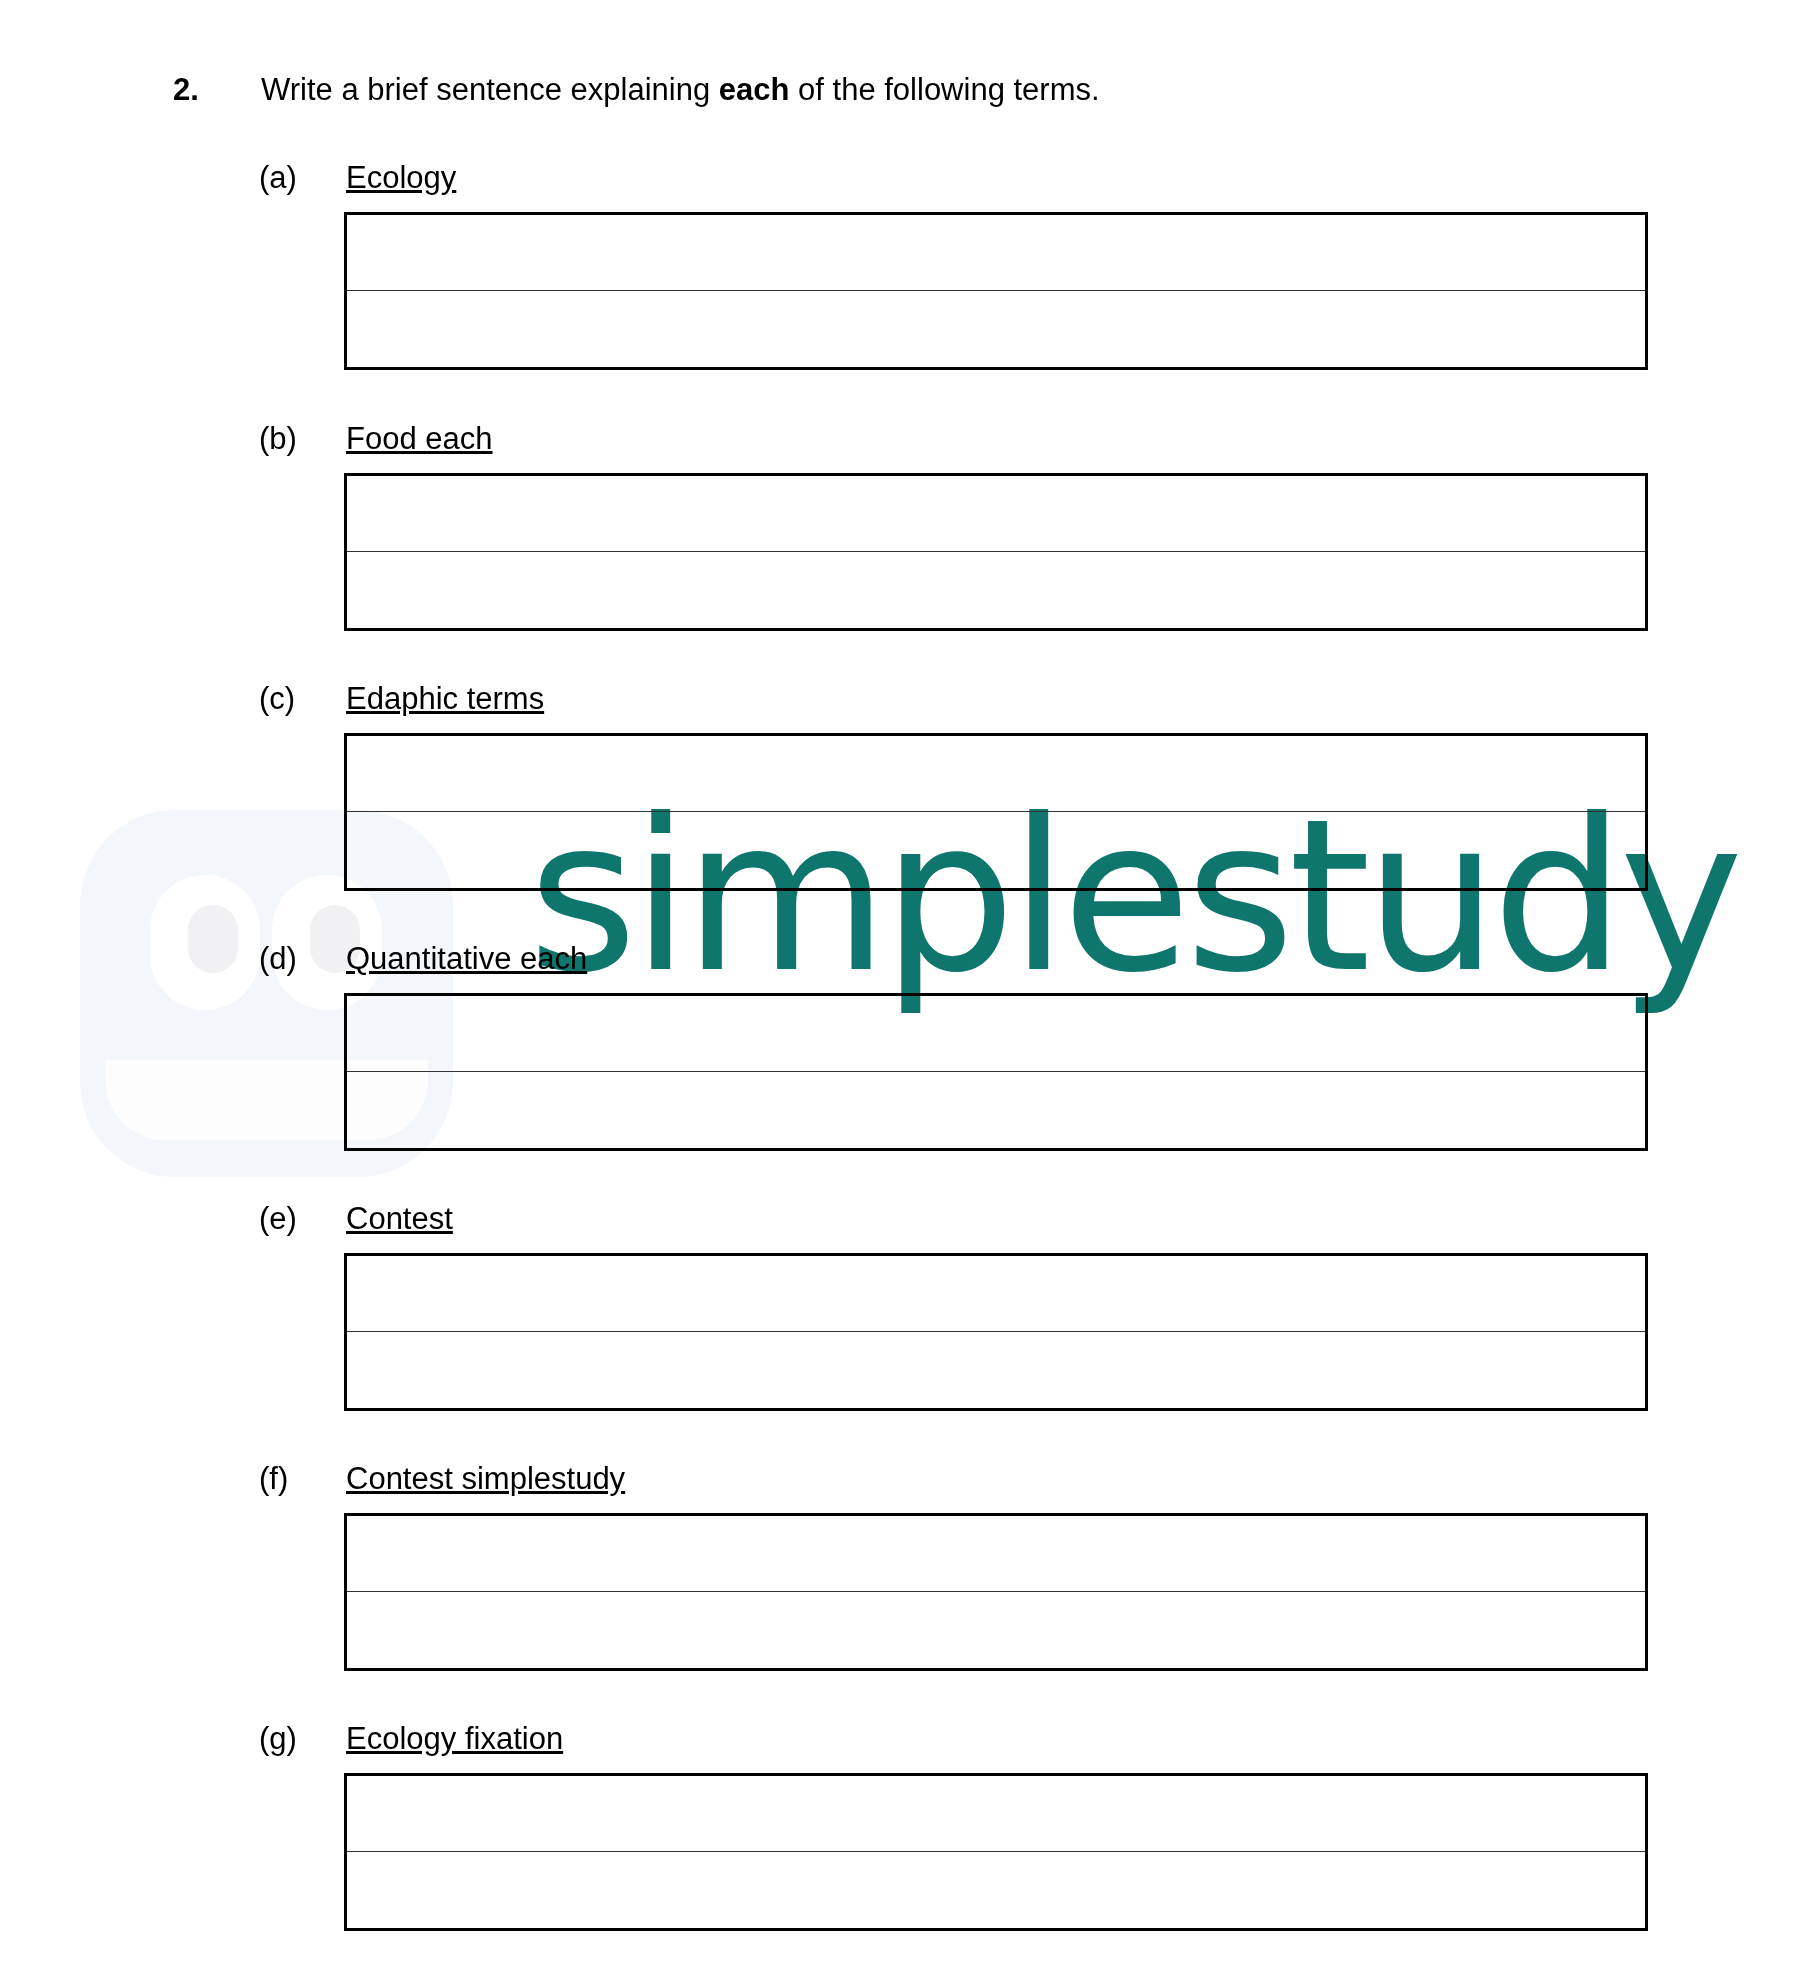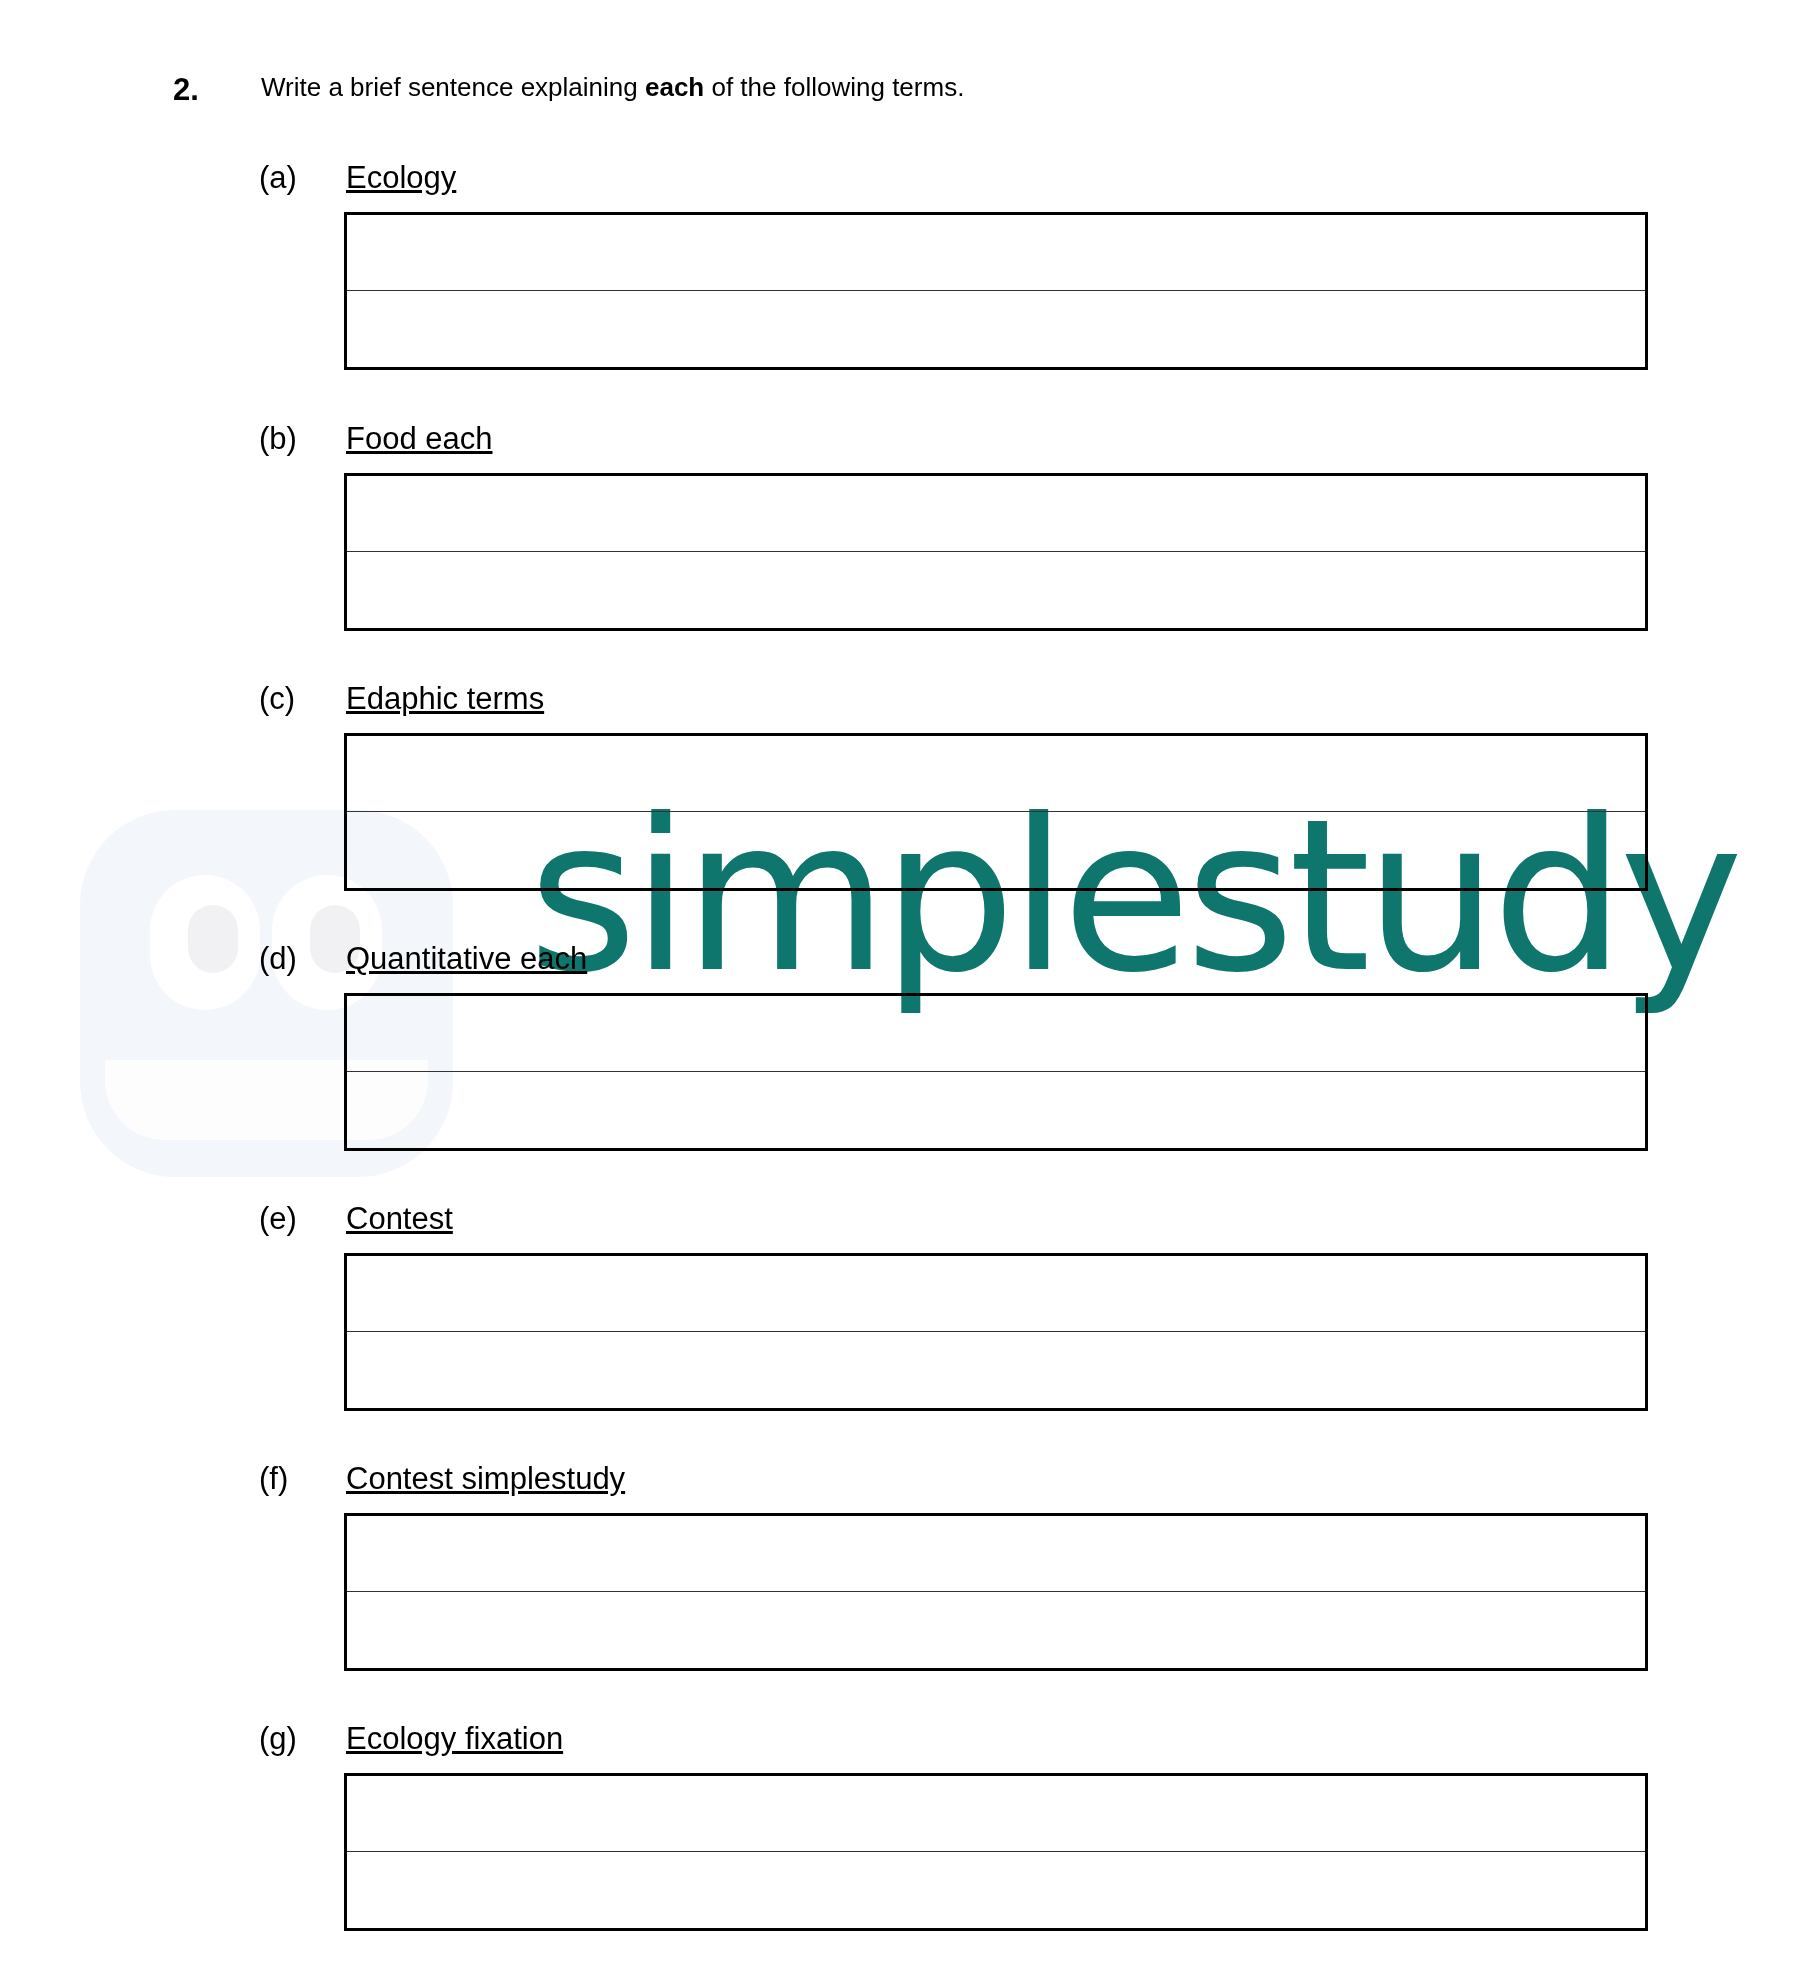--- a/index.html
+++ b/index.html
@@ -73,21 +73,21 @@
       left: 173px;
       top: 72px;
       font-size: 31px;
       font-weight: bold;
       z-index: 2;
     }
     .q-text {
       position: absolute;
       left: 261px;
       top: 72px;
-      font-size: 26px;
+      font-size: 31px;
       z-index: 2;
       white-space: nowrap;
     }
     .q-text b { font-weight: bold; }
     .part {
       position: absolute;
       left: 0;
       width: 1818px;
       height: 240px;
       z-index: 2;

